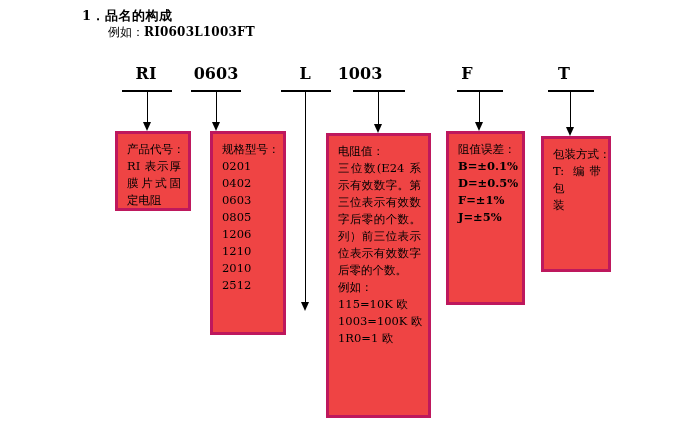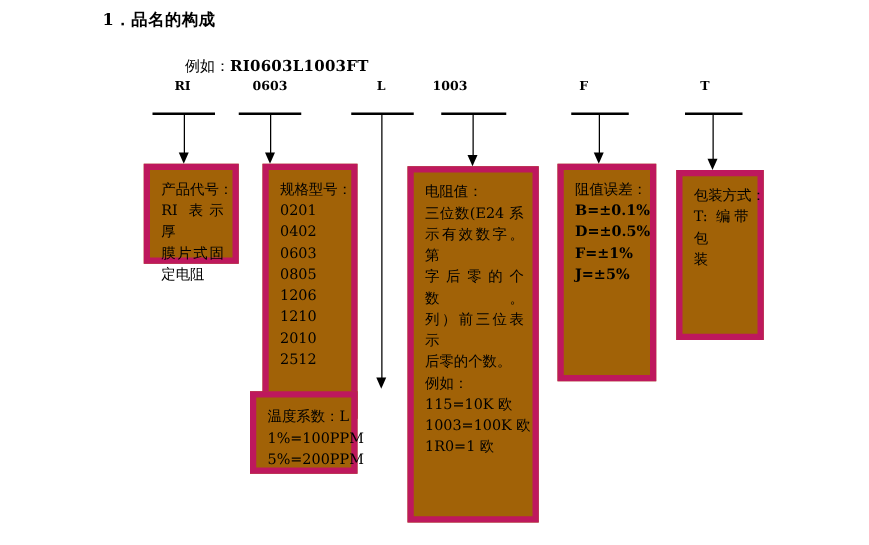--- a/index.html
+++ b/index.html
@@ -27,33 +27,32 @@
     left: 82px;
     top: 7px;
     font-size: 13px;
     font-weight: bold;
     letter-spacing: 0.5px;
     white-space: nowrap;
   }
   .example-line {
     position: absolute;
     left: 108px;
-    top: 45px;
+    top: 24px;
     font-size: 12px;
     white-space: nowrap;
-    margin-left: 40px;
   }
   .example-line .ex-label { font-weight: normal; }
   .example-line .ex-code { font-weight: bold; letter-spacing: 0.2px; }
 
   
   .code-label {
     position: absolute;
     top: 64px;
-    font-size: 10px;
+    font-size: 16px;
     font-weight: bold;
     text-align: center;
     white-space: nowrap;
   }
 
   
   .tbar {
     position: absolute;
     height: 0;
     border-top: 2px solid #000;
@@ -68,22 +67,22 @@
     width: 0;
     height: 0;
     border-left: 4.5px solid transparent;
     border-right: 4.5px solid transparent;
     border-top: 9px solid #000;
   }
 
   
   .box {
     position: absolute;
-    border: 5px solid #be185d;
-    background: #a16207;
+    border: 3px solid #be185d;
+    background: #ef4444;
     box-sizing: border-box;
   }
   .box-inner {
     padding: 7px 7px 4px 9px;
     font-size: 11.5px;
     line-height: 17px;
   }
   .box-inner .ln { white-space: nowrap; }
   .box-inner .ln.justify {
     white-space: normal;
@@ -150,35 +149,30 @@
       <div class="ln">0402</div>
       <div class="ln">0603</div>
       <div class="ln">0805</div>
       <div class="ln">1206</div>
       <div class="ln">1210</div>
       <div class="ln">2010</div>
       <div class="ln">2512</div>
     </div>
   </div>
 
-  <div class="box" style="left:200px; top:313px; width:86px; height:66px;">
-    <div class="box-inner">
-      <div class="ln">温度系数：L</div>
-      <div class="ln">1%=100PPM</div>
-      <div class="ln">5%=200PPM</div>
-    </div>
-  </div>
 
   <div class="box" style="left:326px; top:133px; width:105px; height:285px;">
     <div class="box-inner">
       <div class="ln">电阻值：</div>
       <div class="ln justify">三位数(E24 系</div>
       <div class="ln justify">示有效数字。第</div>
+      <div class="ln justify">三位表示有效数</div>
       <div class="ln justify">字后零的个数。</div>
       <div class="ln justify">列）前三位表示</div>
+      <div class="ln justify">位表示有效数字</div>
       <div class="ln">后零的个数。</div>
       <div class="ln">例如：</div>
       <div class="ln">115=10K 欧</div>
       <div class="ln">1003=100K 欧</div>
       <div class="ln">1R0=1 欧</div>
     </div>
   </div>
 
   <div class="box" style="left:446px; top:131px; width:79px; height:174px;">
     <div class="box-inner">

